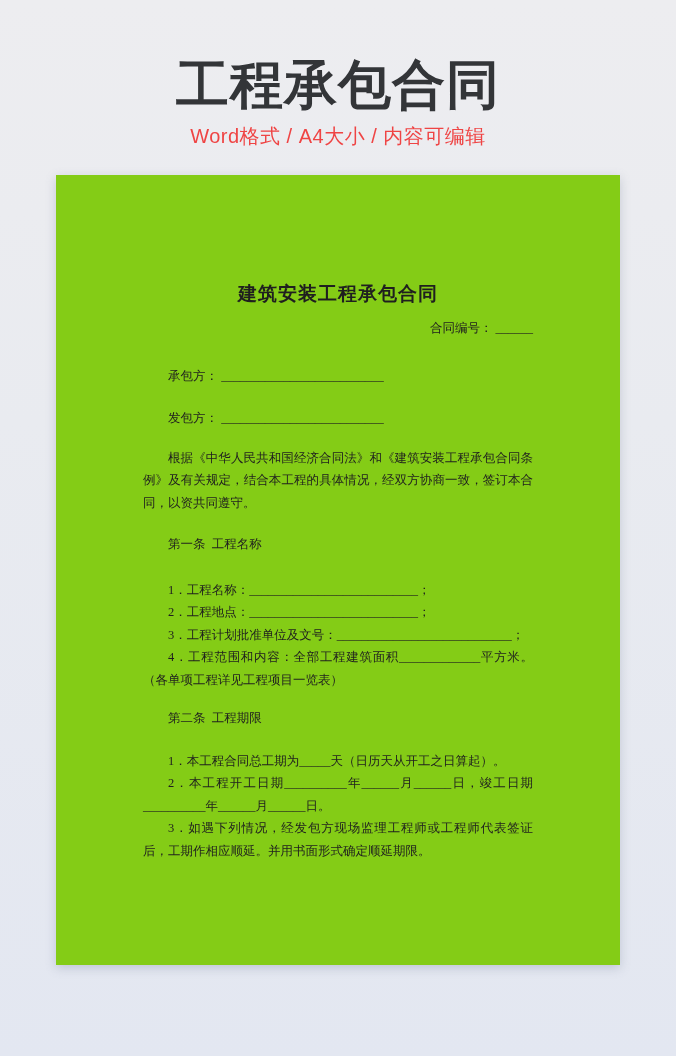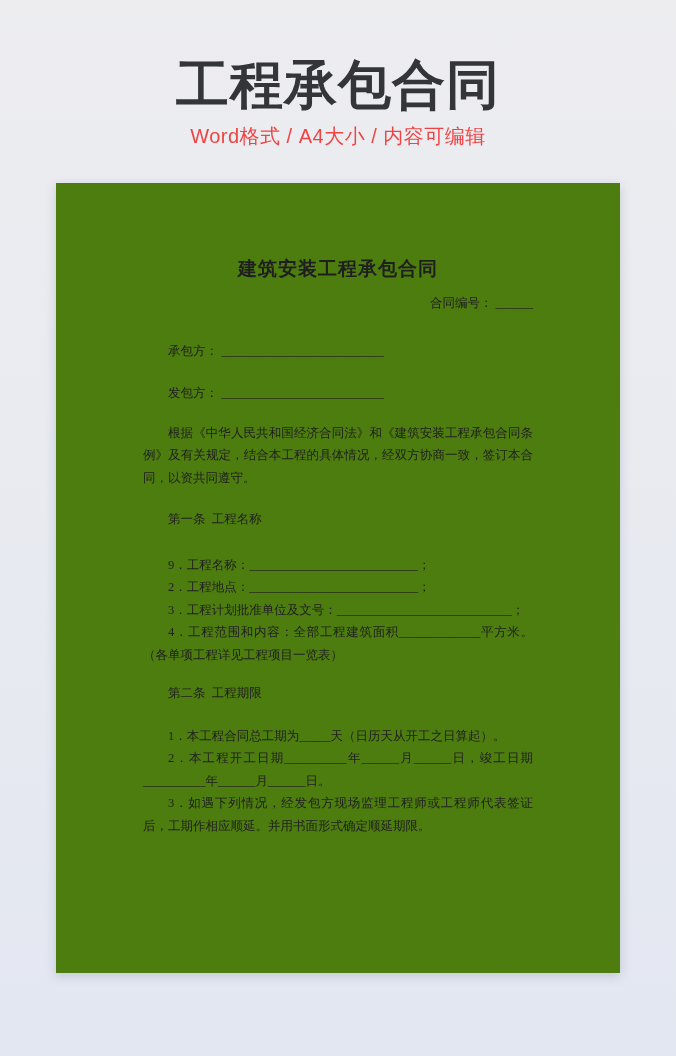--- a/index.html
+++ b/index.html
@@ -21,24 +21,24 @@
   .banner-subtitle {
     margin-top: 7px;
     font-size: 20px;
     color: #ef4444;
     letter-spacing: 0.5px;
     line-height: 30px;
   }
   .page {
     width: 564px;
     height: 790px;
-    margin: 32px auto 0 auto;
-    background: #4d7c0f;
+    margin: 24px auto 0 auto;
+    background: #84cc16;
     box-shadow: 0 3px 10px rgba(110, 120, 145, 0.30);
-    padding: 73px 87px 0 87px;
+    padding: 106px 87px 0 87px;
     overflow: hidden;
   }
   .doc {
     font-family: "Liberation Serif", "DejaVu Serif", serif;
     font-size: 12.5px;
     line-height: 22.5px;
     color: #1f1f1f;
   }
   .doc p, .doc div, .doc h1 { white-space: pre-wrap; }
   .doc-title {
@@ -76,21 +76,21 @@
   <div class="contract-no">合同编号： ______</div>
 
   <div class="party party-b">承包方： __________________________</div>
 
   <div class="party party-a">发包方： __________________________</div>
 
   <p class="para preamble">根据《中华人民共和国经济合同法》和《建筑安装工程承包合同条例》及有关规定，结合本工程的具体情况，经双方协商一致，签订本合同，以资共同遵守。</p>
 
   <div class="article-heading heading-1">第一条  工程名称</div>
 
-  <p class="item mt-23">9．工程名称：___________________________；</p>
+  <p class="item mt-23">1．工程名称：___________________________；</p>
   <p class="item">2．工程地点：___________________________；</p>
   <p class="item">3．工程计划批准单位及文号：____________________________；</p>
   <p class="item">4．工程范围和内容：全部工程建筑面积_____________平方米。（各单项工程详见工程项目一览表）</p>
 
   <div class="article-heading heading-2">第二条  工程期限</div>
 
   <p class="item mt-20">1．本工程合同总工期为_____天（日历天从开工之日算起）。</p>
   <p class="item">2．本工程开工日期__________年______月______日，竣工日期__________年______月______日。</p>
   <p class="item">3．如遇下列情况，经发包方现场监理工程师或工程师代表签证后，工期作相应顺延。并用书面形式确定顺延期限。</p>
 </div>

